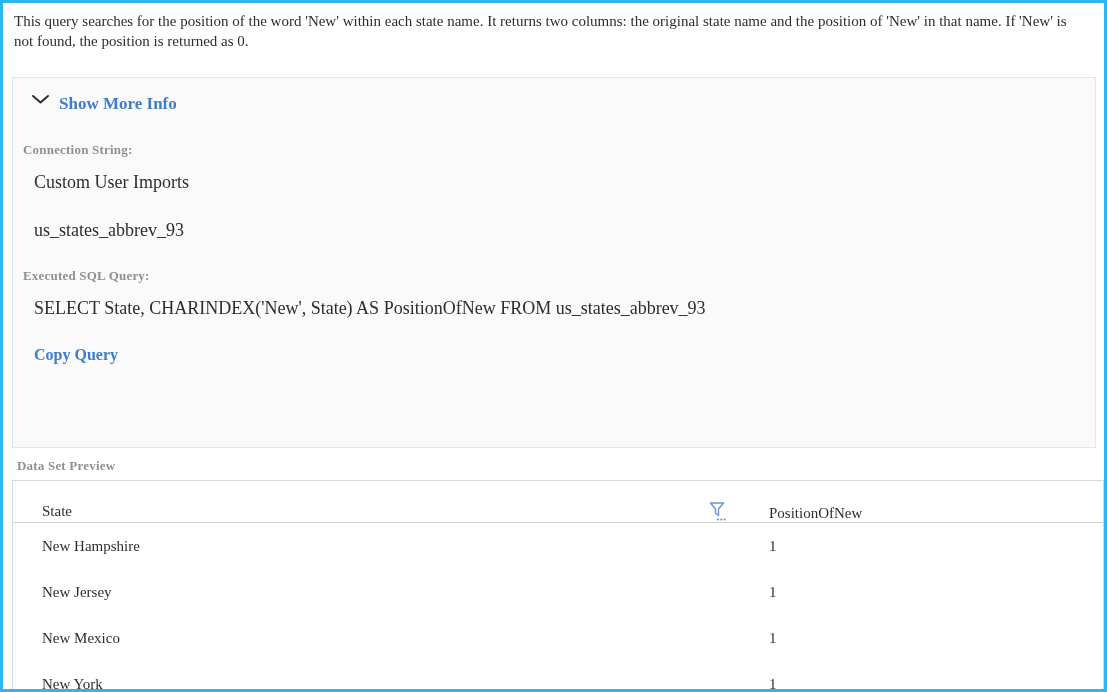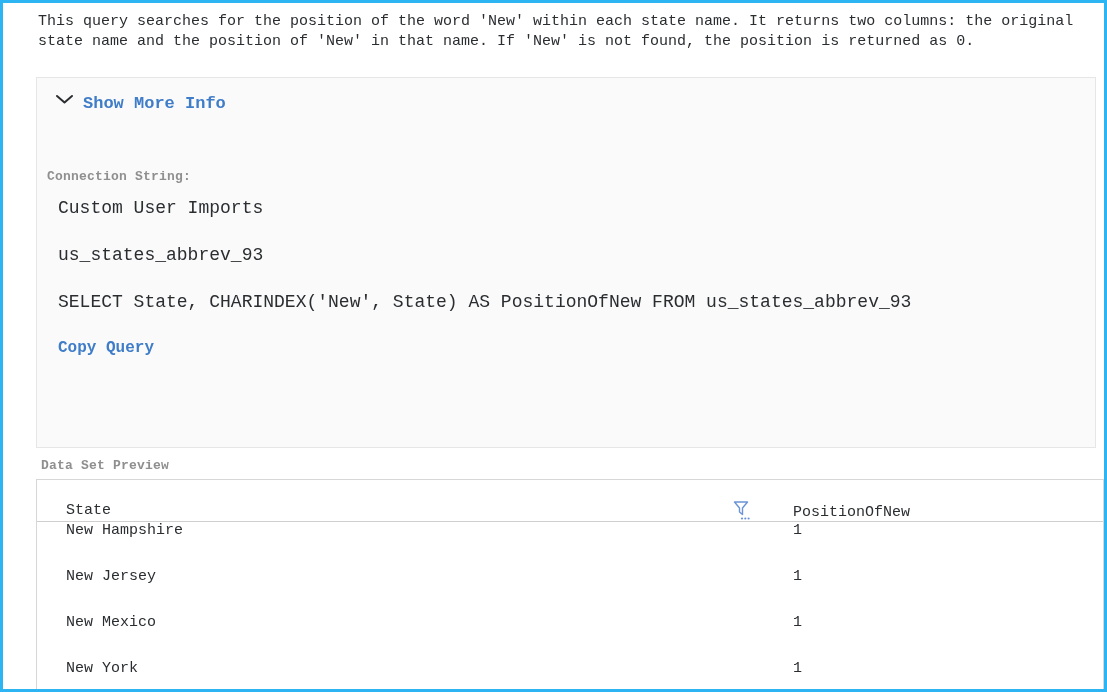--- a/index.html
+++ b/index.html
@@ -4,23 +4,22 @@
 <style>
   * { margin: 0; padding: 0; box-sizing: border-box; }
   html, body { background: #ffffff; }
   .frame {
     position: relative;
     width: 1107px;
     height: 692px;
     border: 3px solid #2cb5f2;
     background: #ffffff;
     overflow: hidden;
-    font-family: Liberation Mono, monospace;
+    font-family: Liberation Serif, serif;
     color: #2b2e31;
-    padding-left: 24px;
   }
   .desc {
     padding: 9px 16px 0 11px;
     font-size: 15px;
     line-height: 19.5px;
     color: #2b2e31;
   }
   .panel {
     margin: 26px 8px 0 9px;
     height: 371px;
@@ -34,21 +33,21 @@
     gap: 9px;
     padding: 16px 0 0 18px;
     cursor: pointer;
     width: fit-content;
   }
   .toggle-label {
     font-size: 17px;
     font-weight: bold;
     color: #3f7dc8;
   }
-  .fields { padding-left: 10px; margin-top: 56px; }
+  .fields { padding-left: 10px; margin-top: 28px; }
   .flabel {
     font-size: 13px;
     font-weight: bold;
     color: #8f8f8f;
     letter-spacing: 0.2px;
   }
   .fvalue {
     font-size: 18px;
     color: #2b2e31;
     margin: 14px 0 27px 11px;
@@ -89,21 +88,21 @@
   .col-state .spacer { flex: 1; }
   .filter-wrap {
     margin-right: 30px;
     display: flex;
     align-items: center;
     cursor: pointer;
   }
   .col-pos { padding-left: 12px; }
   .trow {
     display: flex;
-    align-items: flex-start;
+    align-items: center;
     height: 46px;
     font-size: 15px;
   }
   .cell-state { width: 744px; padding-left: 29px; }
   .cell-pos { padding-left: 12px; }
   .chev { display: flex; align-items: center; }
 </style>
 </head>
 <body>
 
@@ -123,20 +122,21 @@
 
     <div class="fields">
       <div class="field">
         <div class="flabel">Connection String:</div>
         <div class="fvalue">Custom User Imports</div>
       </div>
       <div class="field">
         <div class="fvalue">us_states_abbrev_93</div>
       </div>
       <div class="field">
+        <div class="flabel">Executed SQL Query:</div>
         <div class="fvalue">SELECT State, CHARINDEX('New', State) AS PositionOfNew FROM us_states_abbrev_93</div>
       </div>
     </div>
 
     <div class="copy-btn">Copy Query</div>
   </section>
 
   <div class="preview-label">Data Set Preview</div>
 
   <div class="table">

